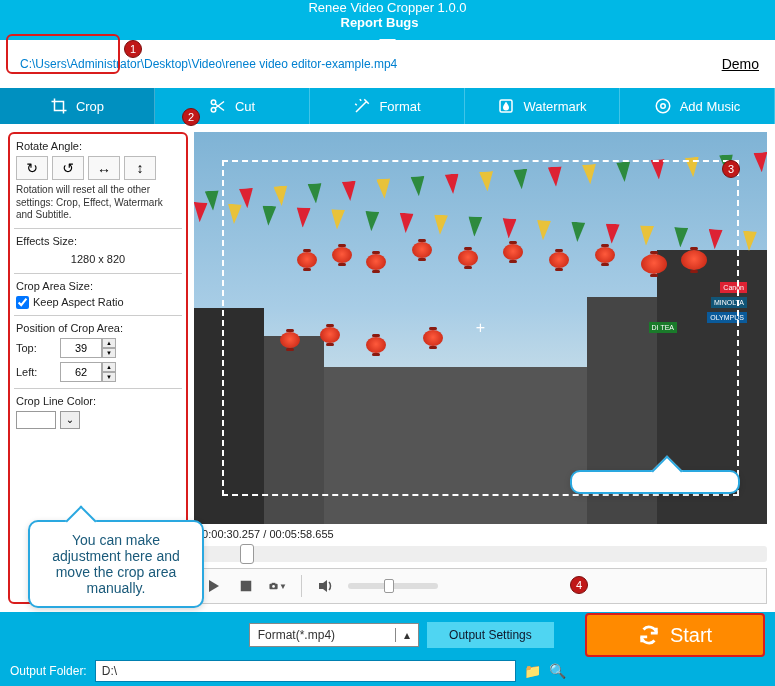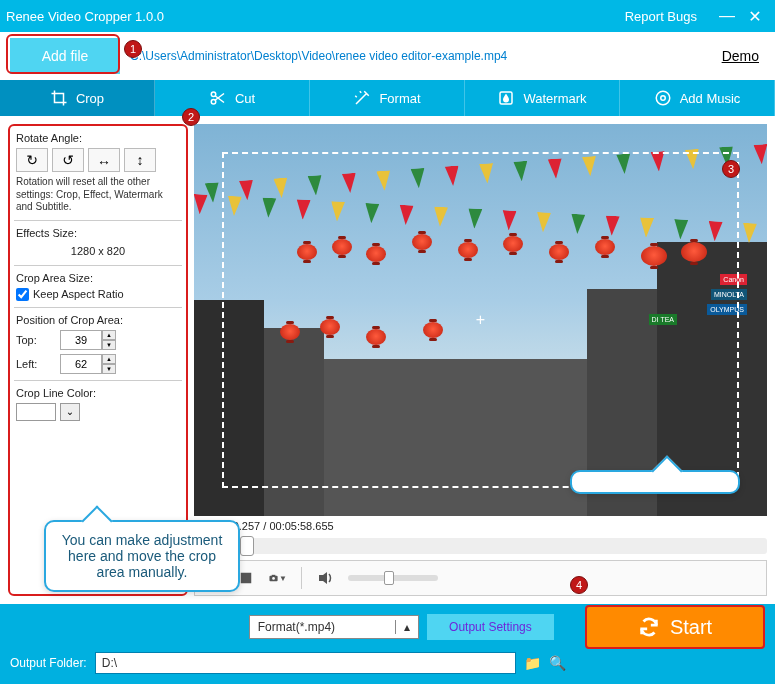--- a/index.html
+++ b/index.html
@@ -1,20 +1,20 @@
 <!DOCTYPE html>
 <html><head>
 <meta charset="utf-8">
 <style>
 * { box-sizing: border-box; margin: 0; padding: 0; font-family: Arial, sans-serif; }
 body { width: 775px; height: 686px; background: #fff; position: relative; overflow: hidden; }
 
-.titlebar { height: 32px; background: #00b8e6; display: flex; align-items: center; padding: 0 6px; color: #fff; font-size: 13px; }
+.titlebar { height: 40px; background: #00b8e6; display: flex; align-items: center; padding: 0 6px; color: #fff; font-size: 13px; flex-direction: column; }
 .titlebar .title { flex: 1; }
-.titlebar .report { margin-right: 16px; font-weight: normal; cursor: pointer; }
+.titlebar .report { margin-right: 16px; font-weight: bold; cursor: pointer; }
 .titlebar .winbtn { width: 28px; text-align: center; font-size: 16px; cursor: pointer; }
 
 .topbar { height: 48px; display: flex; align-items: center; padding: 0 10px; background: #fff; }
 .add-file-btn { width: 110px; height: 36px; background: #4fd5f2; color: #fff; border: none; font-size: 14px; cursor: pointer; position: relative; }
 .path { flex: 1; padding-left: 10px; color: #0080d0; font-size: 12px; }
 .demo { text-decoration: underline; color: #000; font-size: 14px; padding-right: 6px; cursor: pointer; }
 
 .tabbar { height: 36px; background: #00b0e0; display: flex; }
 .tab { flex: 1; display: flex; align-items: center; justify-content: center; gap: 8px; color: #fff; font-size: 13px; cursor: pointer; border-right: 1px solid rgba(255,255,255,.25); position: relative; }
 .tab.active { background: #0090c0; }
@@ -62,21 +62,21 @@
 
 .ctrlbar { height: 36px; border: 1px solid #ccc; background: #fafafa; display: flex; align-items: center; gap: 14px; padding: 0 10px; }
 .ctrl { width: 18px; height: 18px; cursor: pointer; color: #555; display: flex; align-items: center; justify-content: center; }
 .vol-track { width: 90px; height: 6px; background: #ddd; border-radius: 3px; position: relative; }
 .vol-track .vt { position: absolute; left: 40%; top: -4px; width: 10px; height: 14px; background: #fff; border: 1px solid #999; border-radius: 2px; cursor: pointer; }
 
 .bottombar { height: 80px; background: #00b0e0; padding: 8px 10px; color: #fff; font-size: 12px; }
 .brow { display: flex; align-items: center; gap: 8px; height: 30px; }
 .fmt-box { background: #fff; color: #333; padding: 4px 8px; font-size: 12px; border: 1px solid #888; display: flex; align-items: center; gap: 60px; }
 .fmt-box .dd { border-left: 1px solid #888; padding-left: 8px; cursor: pointer; }
-.out-set-btn { background: #4fd5f2; color: #6d28d9; border: none; padding: 6px 22px; font-size: 12px; cursor: pointer; }
+.out-set-btn { background: #4fd5f2; color: #0f172a; border: none; padding: 6px 22px; font-size: 12px; cursor: pointer; }
 .start-btn { background: #ff8a00; color: #fff; border: none; width: 180px; height: 44px; font-size: 20px; display: flex; align-items: center; justify-content: center; gap: 10px; cursor: pointer; border: 2px solid #d91c1c; border-radius: 4px; position: relative; }
 .folder-input { flex: 1; padding: 3px 6px; border: 1px solid #0080b0; background: #fff; color: #333; font-size: 12px; }
 .ficon { color: #005a80; cursor: pointer; font-size: 14px; }
 
 .marker { position: absolute; width: 18px; height: 18px; background: #c01818; border-radius: 50%; color: #fff; font-size: 11px; display: flex; align-items: center; justify-content: center; z-index: 30; border: 1px solid #7a0e0e; }
 .red-outline { position: absolute; border: 2px solid #d91c1c; border-radius: 6px; pointer-events: none; z-index: 20; }
 
 .callout { position: absolute; background: #fff; border: 2px solid #2aa8e0; border-radius: 10px; padding: 10px 14px; font-size: 14px; color: #1a5a7a; text-align: center; z-index: 25; box-shadow: 0 2px 6px rgba(0,0,0,.15); }
 .callout .tail { position: absolute; width: 22px; height: 22px; background: #fff; border-left: 2px solid #2aa8e0; border-top: 2px solid #2aa8e0; transform: rotate(45deg); }
 .callout.c1 .tail { top: -12px; left: 40px; }
@@ -86,21 +86,20 @@
 <body>
 
 <div class="titlebar">
   <span class="title">Renee Video Cropper 1.0.0</span>
   <span class="report">Report Bugs</span>
   <span class="winbtn">—</span>
   <span class="winbtn">✕</span>
 </div>
 
 <div class="topbar">
-  <button class="add-file-btn">Add file</button>
   <div class="path">C:\Users\Administrator\Desktop\Video\renee video editor-example.mp4</div>
   <span class="demo">Demo</span>
 </div>
 
 <div class="tabbar">
   <div class="tab active">
     <span class="ticon"><svg viewBox="0 0 24 24" fill="none" stroke="#fff" stroke-width="2">
           <path d="M6 2v16h16M2 6h16v16"></path>
         </svg></span>
     <span>Crop</span>
@@ -330,19 +329,19 @@
   </div>
 </div>
 
 <div class="marker" style="left:124px;top:40px">1</div>
 <div class="marker" style="left:182px;top:108px">2</div>
 <div class="marker" style="left:722px;top:160px">3</div>
 <div class="marker" style="left:570px;top:576px">4</div>
 
 <div class="red-outline" style="left:6px;top:34px;width:114px;height:40px"></div>
 
-<div class="callout c1" style="left:44px;top:520px;width:196px">
+<div class="callout c1" style="left:28px;top:520px;width:176px">
   <div class="tail"></div>
   <span>You can make adjustment here and move the crop area manually.</span>
 </div>
 <div class="callout c2" style="left:570px;top:470px;width:170px">
   <div class="tail"></div>
 </div>
 
 </body></html>

